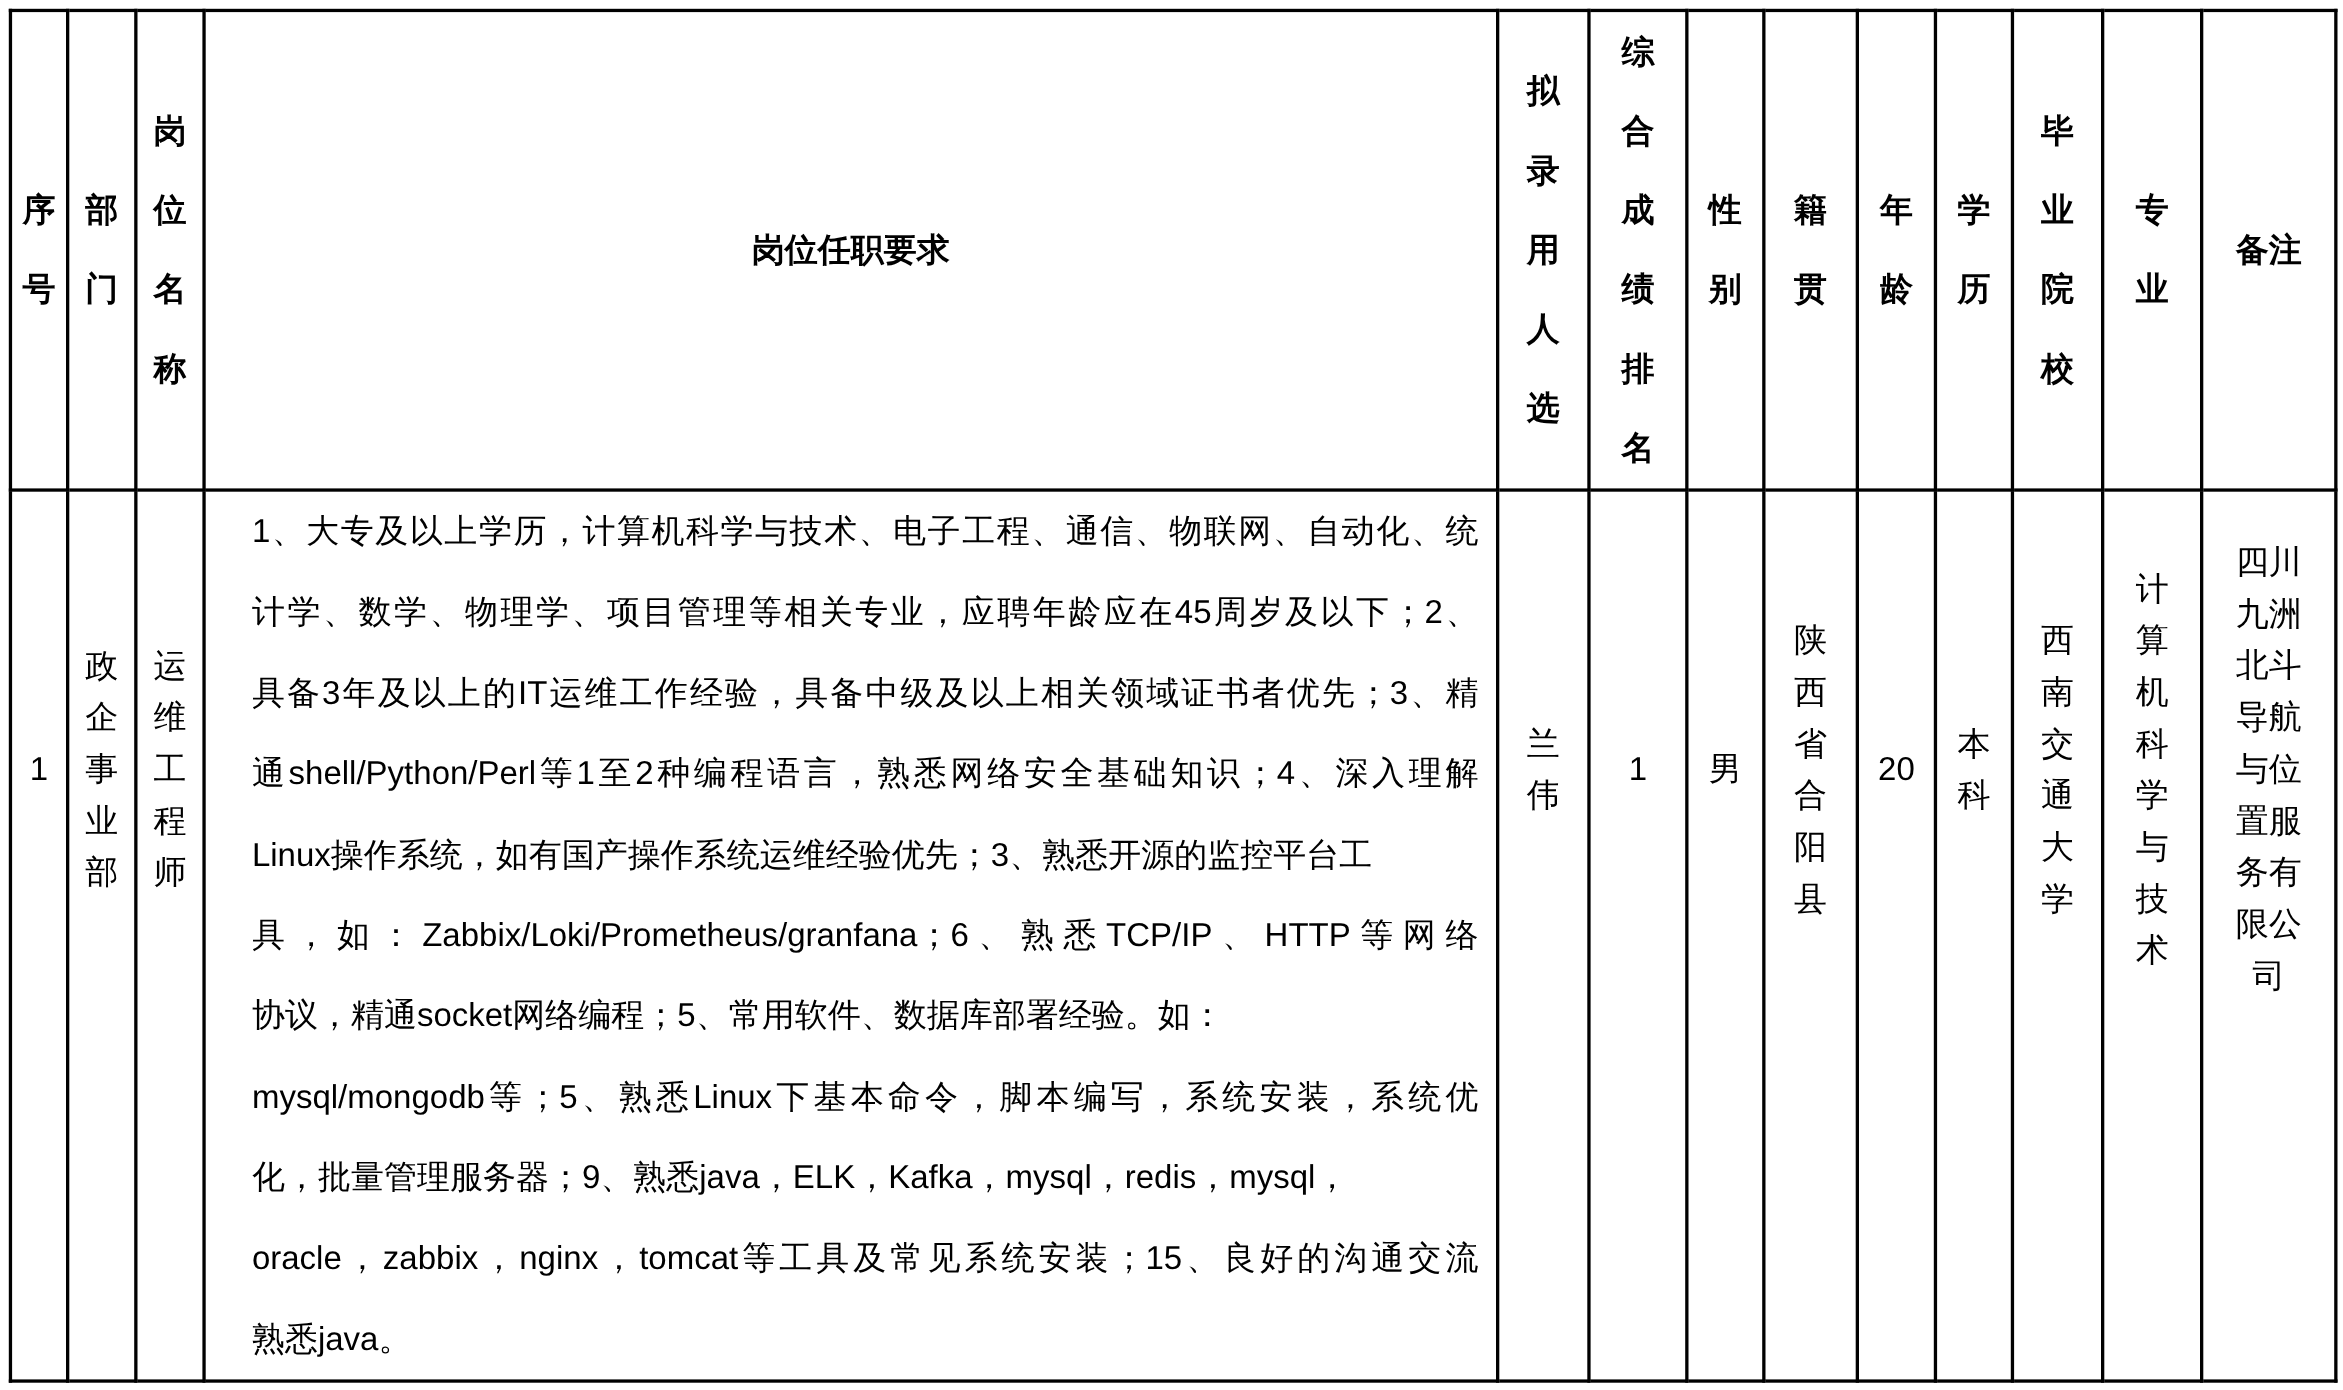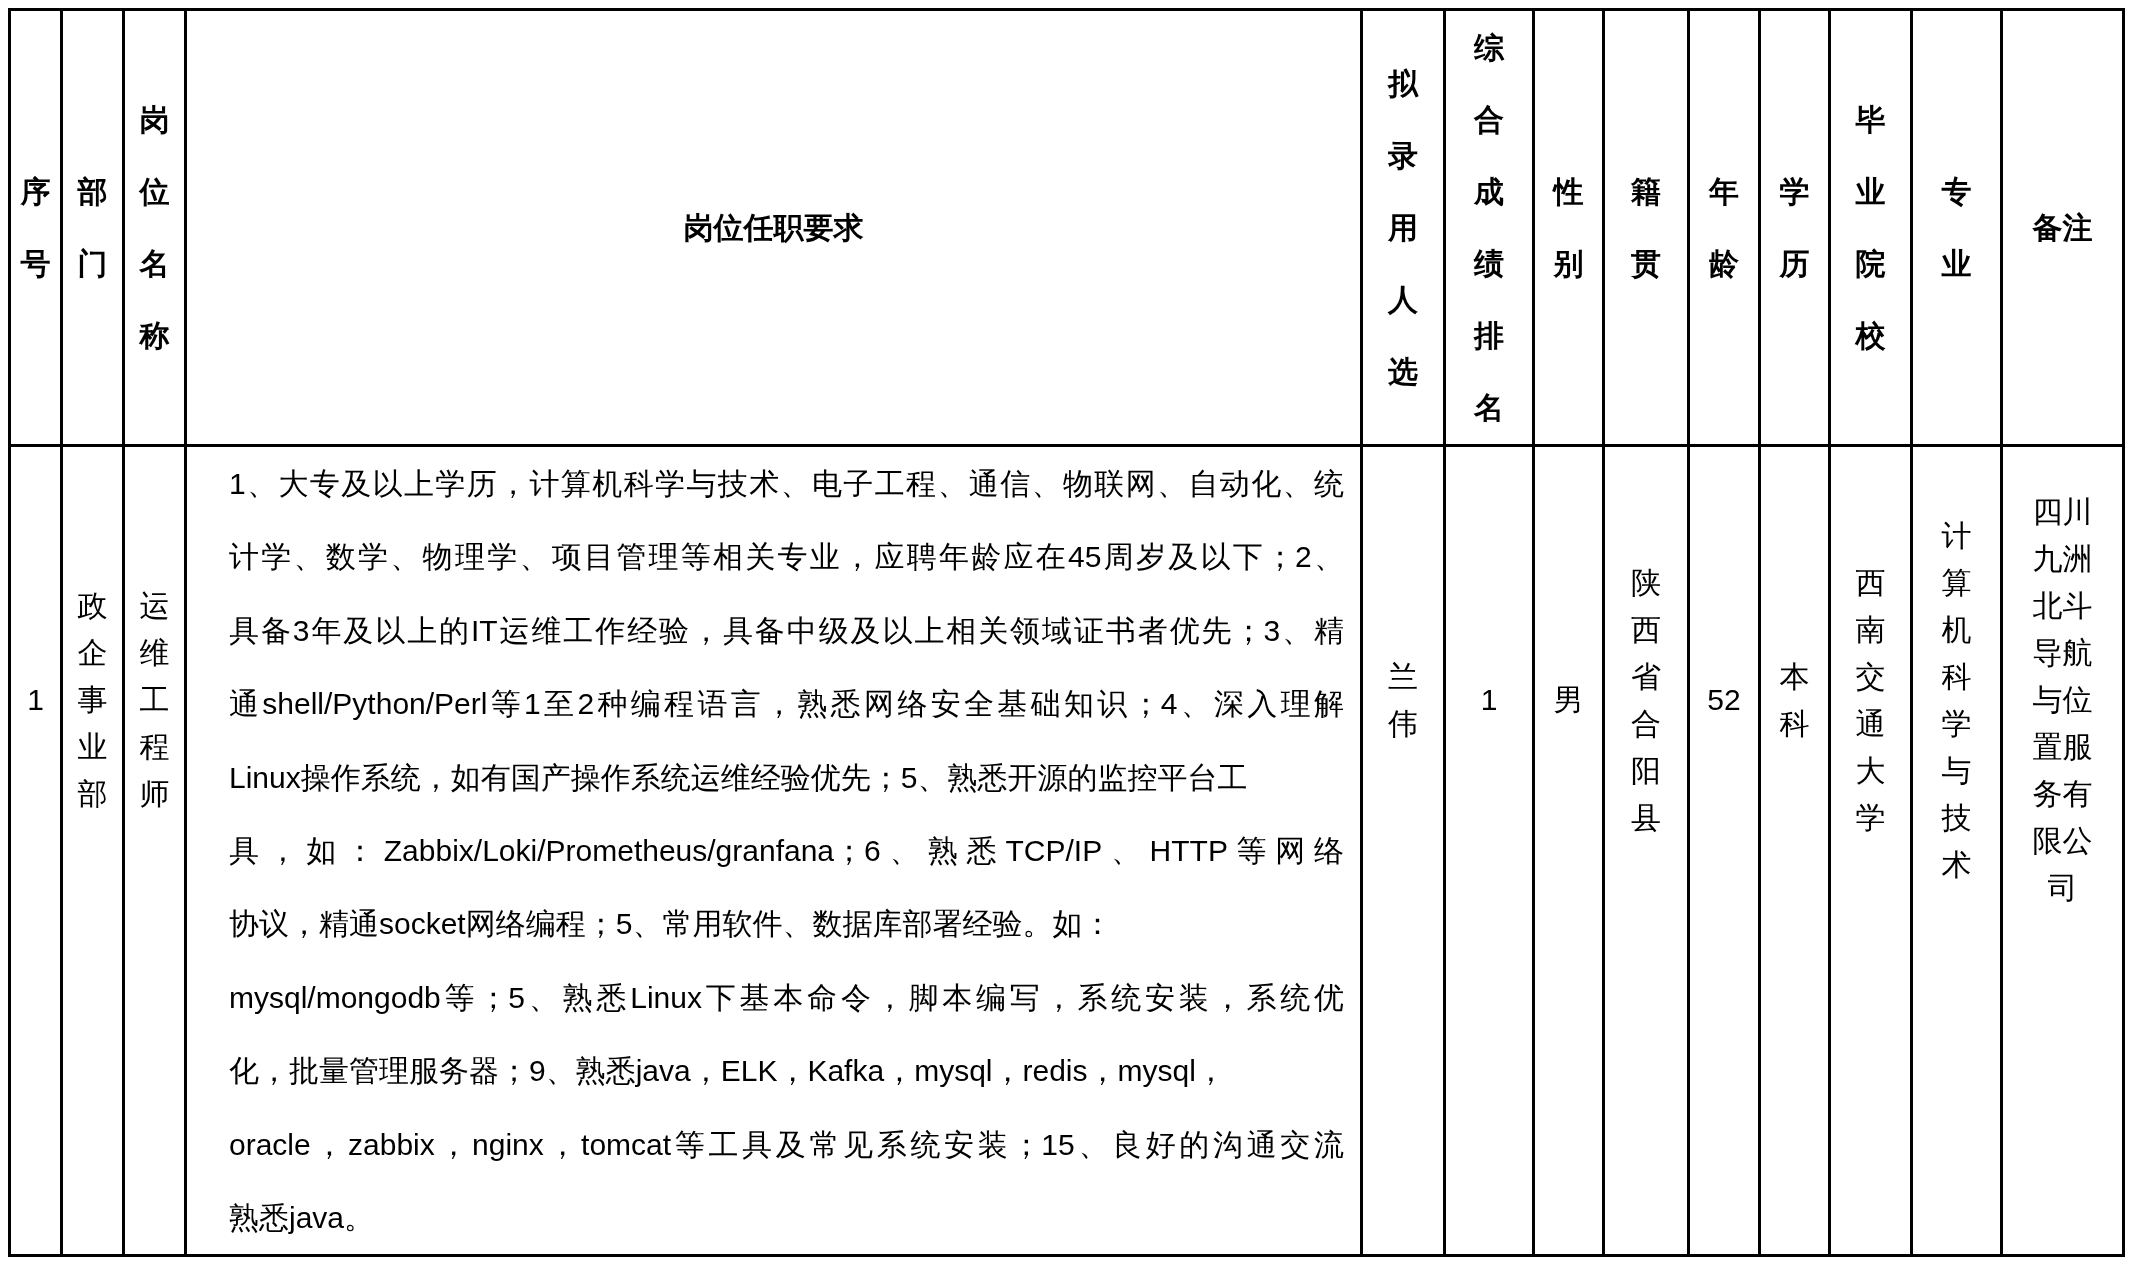--- a/index.html
+++ b/index.html
@@ -164,21 +164,21 @@
 维
 工
 程
 师</div>
           </td>
         <td class="req-cell">
           <div class="req-line jline">1、大专及以上学历，计算机科学与技术、电子工程、通信、物联网、自动化、统</div>
           <div class="req-line jline">计学、数学、物理学、项目管理等相关专业，应聘年龄应在45周岁及以下；2、</div>
           <div class="req-line jline">具备3年及以上的IT运维工作经验，具备中级及以上相关领域证书者优先；3、精</div>
           <div class="req-line jline">通shell/Python/Perl等1至2种编程语言，熟悉网络安全基础知识；4、深入理解</div>
-          <div class="req-line lline">Linux操作系统，如有国产操作系统运维经验优先；5、熟悉开源的监控平台工</div>
+          <div class="req-line lline">Linux操作系统，如有国产操作系统运维经验优先；3、熟悉开源的监控平台工</div>
           <div class="req-line jline">具，如：Zabbix/Loki/Prometheus/granfana；6、熟悉TCP/IP、HTTP等网络</div>
           <div class="req-line lline">协议，精通socket网络编程；5、常用软件、数据库部署经验。如：</div>
           <div class="req-line jline">mysql/mongodb等；5、熟悉Linux下基本命令，脚本编写，系统安装，系统优</div>
           <div class="req-line lline">化，批量管理服务器；9、熟悉java，ELK，Kafka，mysql，redis，mysql，</div>
           <div class="req-line jline">oracle，zabbix，nginx，tomcat等工具及常见系统安装；15、良好的沟通交流</div>
           <div class="req-line lline">熟悉java。</div>
         </td>
         <td>
             <div class="vcell-inner">兰
 伟</div>
@@ -191,21 +191,21 @@
           </td>
         <td>
             <div class="vcell-inner">陕
 西
 省
 合
 阳
 县</div>
           </td>
         <td>
-            <div class="vcell-inner">52</div>
+            <div class="vcell-inner">20</div>
           </td>
         <td>
             <div class="vcell-inner">本
 科</div>
           </td>
         <td>
             <div class="vcell-inner">西
 南
 交
 通

